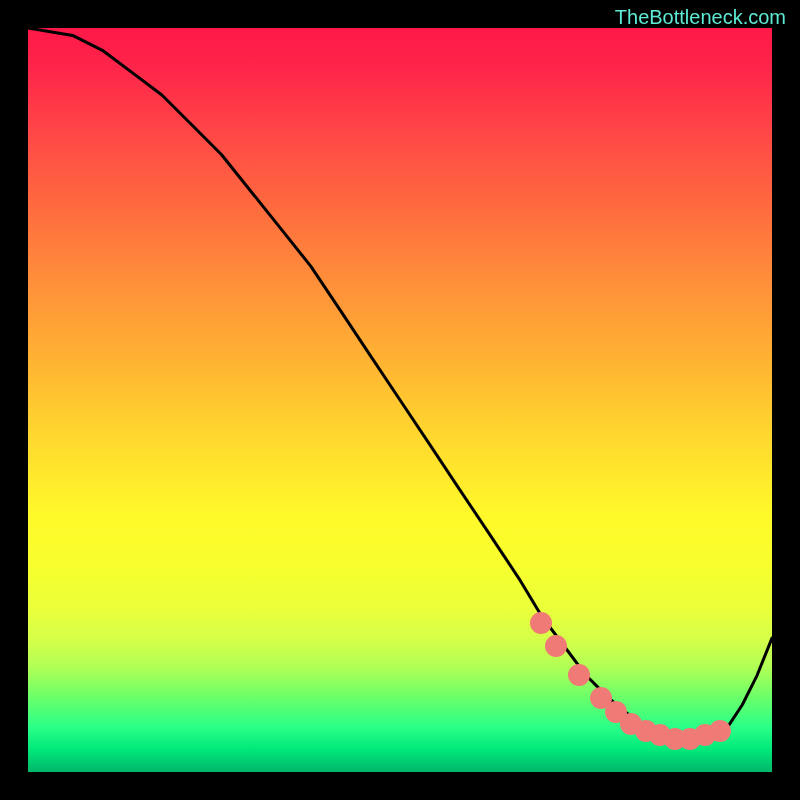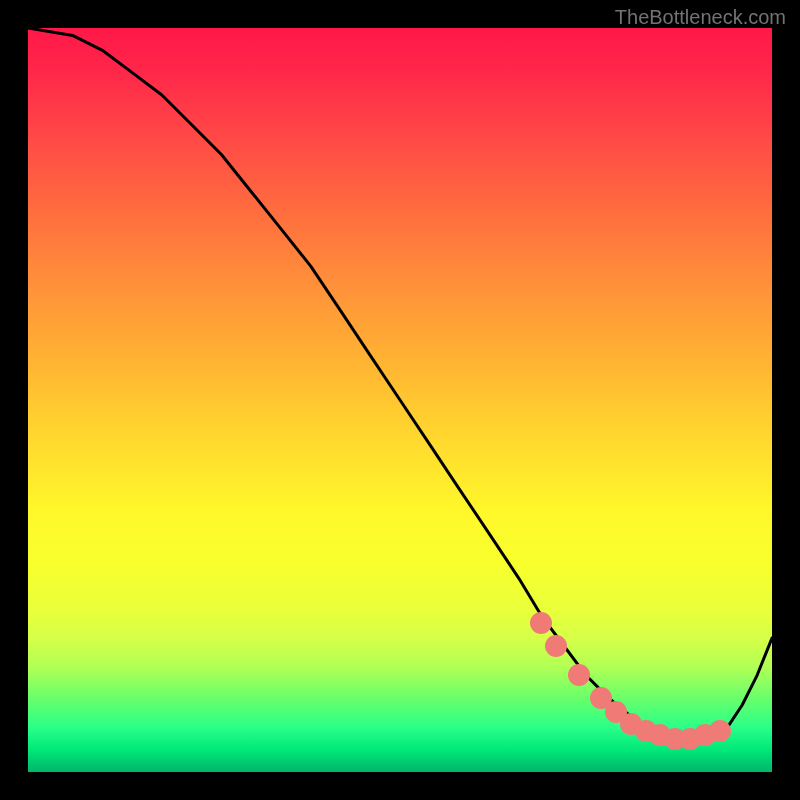--- a/index.html
+++ b/index.html
@@ -8,21 +8,21 @@
     height: 800px;
     background: #000;
     position: relative;
     font-family: Arial, sans-serif;
     overflow: hidden;
   }
   .watermark {
     position: absolute;
     top: 6px;
     right: 14px;
-    color: #737373;
+    color: #5eead4;
     font-size: 20px;
     font-weight: 500;
     z-index: 10;
   }
   .plot-area {
     position: absolute;
     left: 28px;
     top: 28px;
     width: 744px;
     height: 744px;

